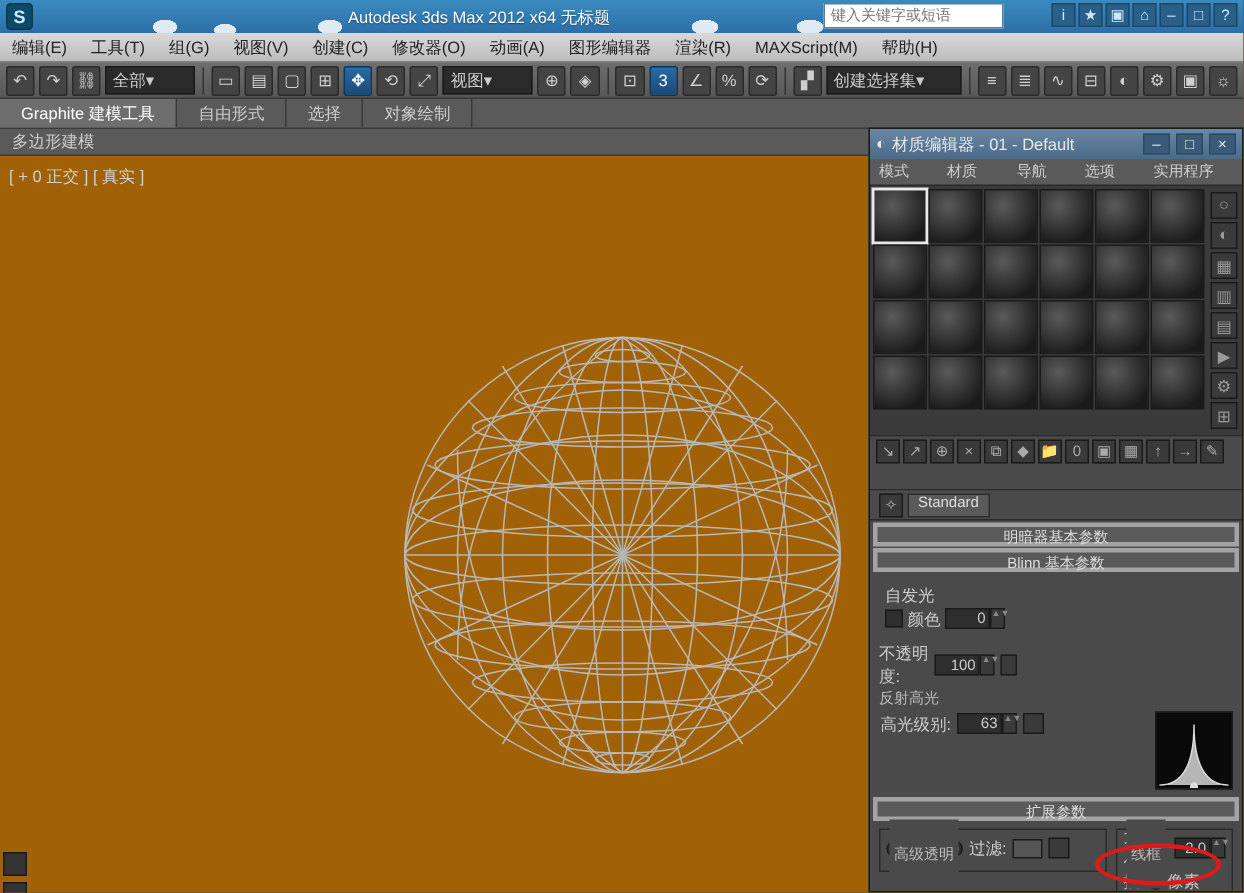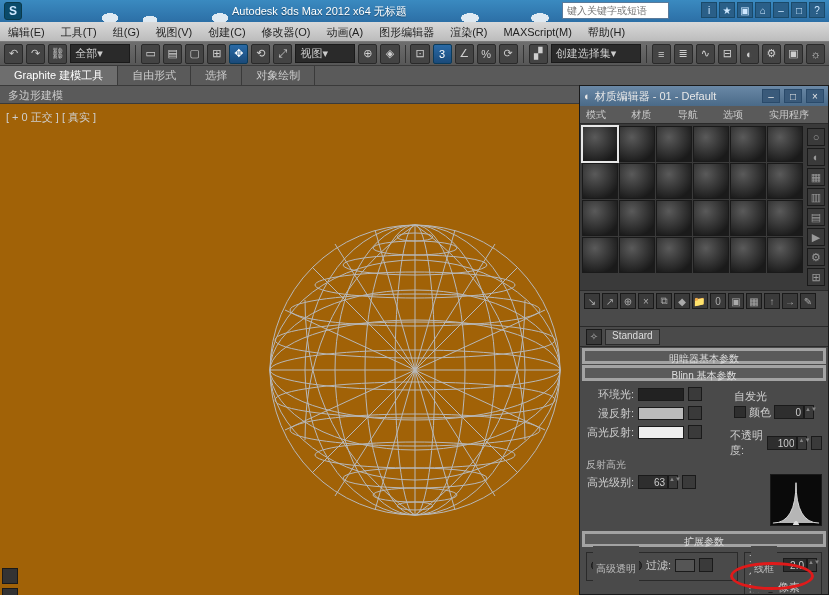--- a/index.html
+++ b/index.html
@@ -7,21 +7,21 @@
 
 .titlebar { height: 22px; background: linear-gradient(#3a8ac0,#2c6fa6); display: flex; align-items: center; color: #fff; padding-left: 4px; position: relative; }
 .titlebar .logo { width: 18px; height: 18px; background:#0a4a6a; border-radius:3px; display:flex; align-items:center; justify-content:center; color:#cfe8ff; font-weight:bold; font-size:12px; border:1px solid #0a3a4a;}
 .titlebar .title-text { margin-left: 210px; text-shadow:0 1px 1px rgba(0,0,0,.4);}
 .titlebar .clouds { position:absolute; left:40px; right:0; top:0; bottom:0; background:
   radial-gradient(20px 12px at 70px 18px,#fff 40%,transparent 41%),
   radial-gradient(18px 10px at 110px 20px,#fff 40%,transparent 41%),
   radial-gradient(20px 12px at 180px 18px,#fff 40%,transparent 41%),
   radial-gradient(22px 12px at 500px 18px,#fff 40%,transparent 41%),
   radial-gradient(22px 12px at 430px 18px,#fff 40%,transparent 41%); opacity:.85; pointer-events:none;}
-.titlebar .search { position:absolute; right:160px; top:2px; height:17px; width:107px; background:#fff; border:1px solid #5a7a9a; color:#888; font-size:10px; padding:0 4px;}
+.titlebar .search { position:absolute; right:160px; top:2px; height:17px; width:120px; background:#fff; border:1px solid #5a7a9a; color:#888; font-size:10px; padding:0 4px;}
 .titlebar .right-icons { position:absolute; right:4px; top:2px; display:flex; gap:2px;}
 .titlebar .right-icons span { width:16px; height:16px; background:#2a5f88; border:1px solid #1a4a6a; display:flex; align-items:center; justify-content:center; color:#cfe8ff; font-size:10px;}
 
 .menubar { height:20px; background: linear-gradient(#d9d9d9,#bcbcbc); display:flex; border-bottom:1px solid #7a7a7a; }
 .menubar .item { padding:0 8px; line-height:20px; color:#222; cursor:default; }
 
 .toolbar1 { height:24px; background: linear-gradient(#6e6e6e,#575757); display:flex; align-items:center; gap:3px; padding:0 4px; border-bottom:1px solid #3a3a3a;}
 .ticon { width:20px; height:20px; background:#444; border:1px solid #2a2a2a; display:flex; align-items:center; justify-content:center; color:#cfcfcf; font-size:11px; border-radius:2px; cursor:pointer;}
 .ticon.active { background: linear-gradient(#2a6aa6,#1a4a7a); border-color:#0a3a5a; color:#fff;}
 .tcombo { height:19px; min-width:60px; background:#2a2a2a; border:1px solid #1a1a1a; color:#ccc; padding:0 4px; display:flex; align-items:center; cursor:pointer;}
@@ -294,37 +294,20 @@
   <div class="mat-name">
     <span class="mticon">✧</span>
     <span class="type-btn">Standard</span>
   </div>
 
   <div class="rollouts">
     <div class="rollout-head">明暗器基本参数</div>
     <div class="rollout-head">Blinn 基本参数</div>
     <div class="rollout-body">
       <div style="display:flex; gap:4px;">
-        <div style="flex:1">
-          <div class="row">
-              <span class="lbl">环境光:</span>
-              <span class="swatch" style="background:#222"></span>
-              <span class="mini"></span>
-            </div>
-          <div class="row">
-              <span class="lbl">漫反射:</span>
-              <span class="swatch" style="background:#bbb"></span>
-              <span class="mini"></span>
-            </div>
-          <div class="row">
-              <span class="lbl">高光反射:</span>
-              <span class="swatch" style="background:#eee"></span>
-              <span class="mini"></span>
-            </div>
-        </div>
         <div style="width:92px">
           <div class="frame" style="padding:3px 4px 4px;">
             <span class="frame-title">自发光</span>
             <div class="row" style="gap:3px">
                 <span class="chk"></span>
                 <span>颜色</span>
               <span class="spinner">
                   <input value="0" style="">
                   <span class="arr">▲▼</span>
                 </span>

